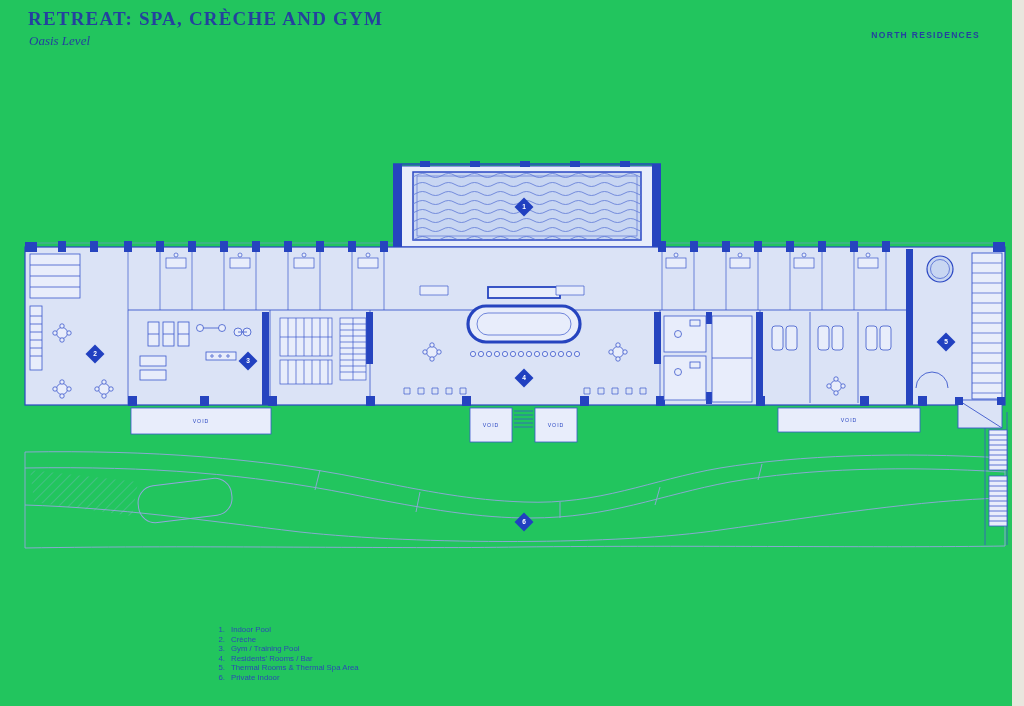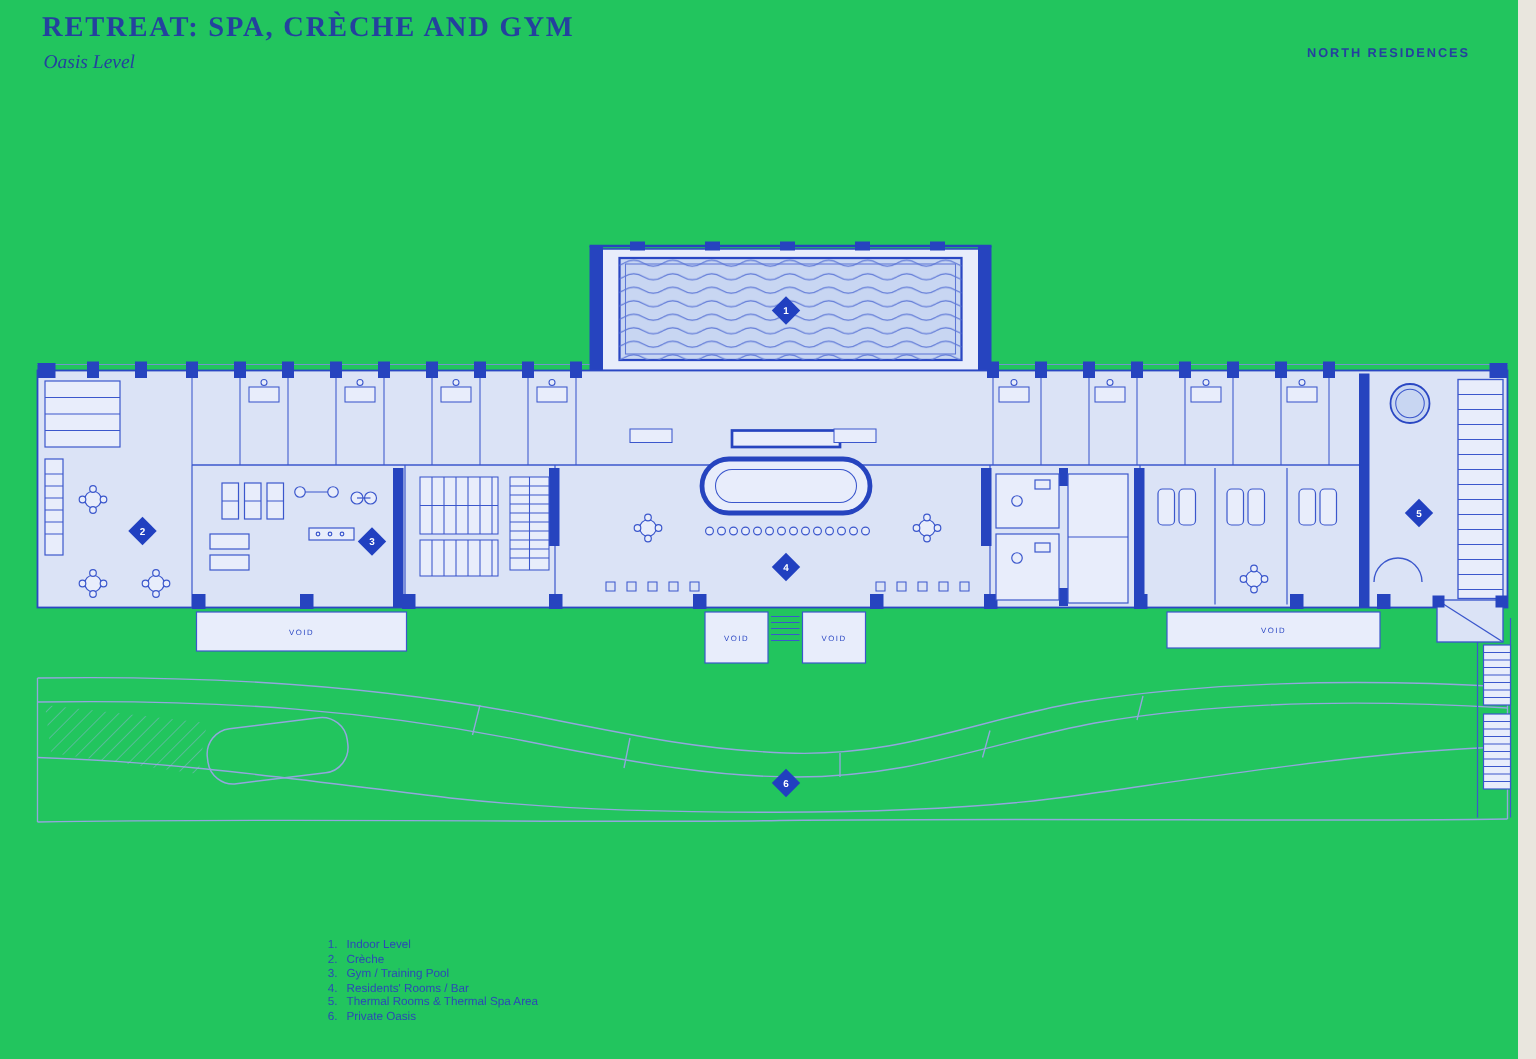--- a/index.html
+++ b/index.html
@@ -285,37 +285,37 @@
       <g transform="translate(524,522)">
         <rect x="-6.7" y="-6.7" width="13.4" height="13.4" transform="rotate(45)" fill="#2140c0"></rect>
         <text y="2.4">6</text>
       </g>
     </g>
   </svg>
 
   <div class="legend">
     <div class="legend-row">
       <span class="legend-num">1.</span>
-      <span>Indoor Level</span>
+      <span>Indoor Pool</span>
     </div>
     <div class="legend-row">
       <span class="legend-num">2.</span>
       <span>Crèche</span>
     </div>
     <div class="legend-row">
       <span class="legend-num">3.</span>
       <span>Gym / Training Pool</span>
     </div>
     <div class="legend-row">
       <span class="legend-num">4.</span>
       <span>Residents' Rooms / Bar</span>
     </div>
     <div class="legend-row">
       <span class="legend-num">5.</span>
       <span>Thermal Rooms &amp; Thermal Spa Area</span>
     </div>
     <div class="legend-row">
       <span class="legend-num">6.</span>
-      <span>Private Oasis</span>
+      <span>Private Indoor</span>
     </div>
   </div>
 
 </div>
 
 </body></html>

